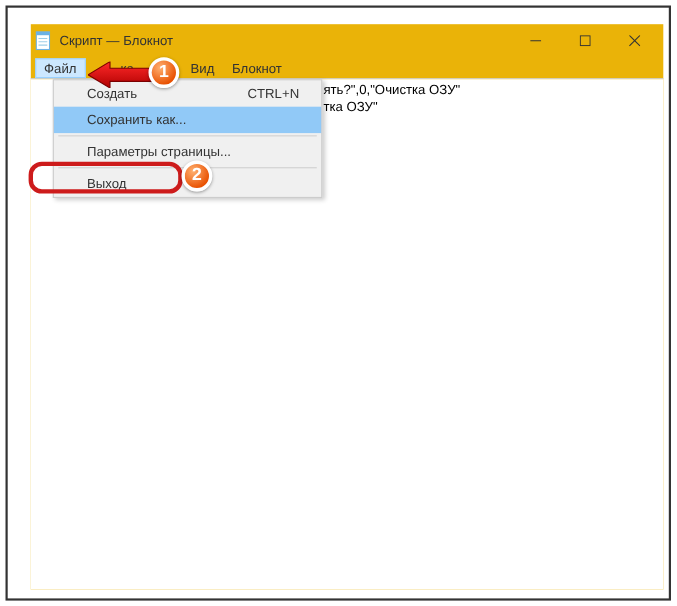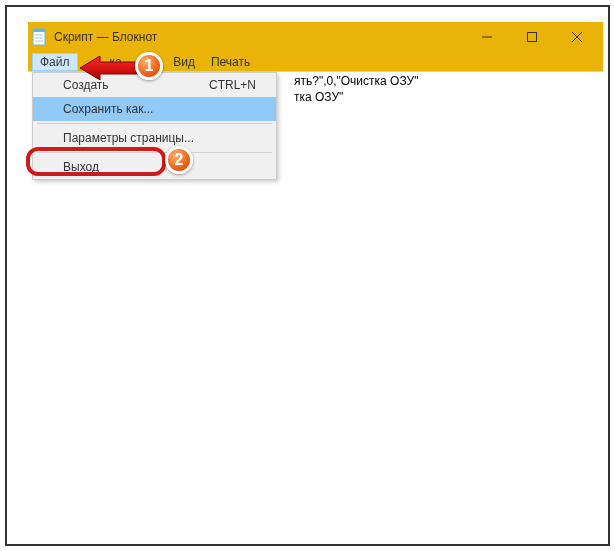--- a/index.html
+++ b/index.html
@@ -10,21 +10,21 @@
     .notepad-icon { width: 16px; height: 20px; margin-right: 6px; }
     .title-text { flex: 1; color: #333; }
     .win-controls { display: flex; }
     .win-btn { width: 45px; height: 28px; display: flex; align-items: center; justify-content: center; color: #333; }
     .win-btn svg { width: 10px; height: 10px; }
     .menubar { height: 20px; display: flex; align-items: center; padding: 0 4px; border-bottom: 1px solid #d0d0d0; position: relative; }
     .menu-item { padding: 2px 8px; color: #333; cursor: default; }
     .menu-item.active { background: #cce8ff; border: 1px solid #99d1ff; padding: 1px 7px; }
     .content-area { flex: 1; background: #fff; position: relative; padding: 2px 4px; font-family: Consolas, monospace; font-size: 13px; }
     .text-line { white-space: pre; color: #000; line-height: 1.3; }
-    .dropdown { position: absolute; top: 0; left: 4px; width: 245px; background: #f0f0f0; border: 1px solid #ccc; box-shadow: 2px 2px 4px rgba(0,0,0,0.2); z-index: 10; }
+    .dropdown { position: absolute; top: 0; left: 20px; width: 245px; background: #f0f0f0; border: 1px solid #ccc; box-shadow: 2px 2px 4px rgba(0,0,0,0.2); z-index: 10; }
     .drop-item { display: flex; justify-content: space-between; padding: 5px 20px 5px 30px; color: #333; }
     .drop-item.highlighted { background: #91c9f7; position: relative; z-index: 5; align-items: flex-end; }
     .drop-sep { height: 1px; background: #d0d0d0; margin: 2px 4px; }
     .marker-arrow { position: absolute; top: 56px; left: 80px; z-index: 100; }
     .marker-badge { width: 28px; height: 28px; border-radius: 50%; display: flex; align-items: center; justify-content: center; color: #fff; font-weight: bold; font-size: 16px; border: 3px solid #fff; box-shadow: 0 1px 3px rgba(0,0,0,0.4); background: radial-gradient(circle at 35% 30%, #ffb070, #e85000 75%); }
     .badge1 { position: absolute; top: 52px; left: 135px; z-index: 110; }
     .badge2 { position: absolute; top: 146px; left: 165px; z-index: 110; }
     .red-ring { position: absolute; top: 147px; left: 26px; width: 140px; height: 29px; border: 4px solid #cd1b1b; border-radius: 12px; z-index: 60; pointer-events: none; }
   </style>
 </head>
@@ -62,21 +62,21 @@
           </svg>
       </div>
     </div>
   </div>
 
   <div class="menubar">
     <span class="menu-item active">Файл</span>
     <span class="menu-item" style="margin-left:24px">ка</span>
     <span class="menu-item" style="margin-left:14px">т</span>
     <span class="menu-item">Вид</span>
-    <span class="menu-item">Печать</span>
+    <span class="menu-item">Блокнот</span>
   </div>
 
   <div class="content-area">
     <div class="text-line" style="padding-left:262px">ять?",0,"Очистка ОЗУ"</div>
     <div class="text-line"></div>
     <div class="text-line" style="padding-left:262px">тка ОЗУ"</div>
 
     <div class="dropdown">
       <div class="drop-item">
         <span>Создать</span>

